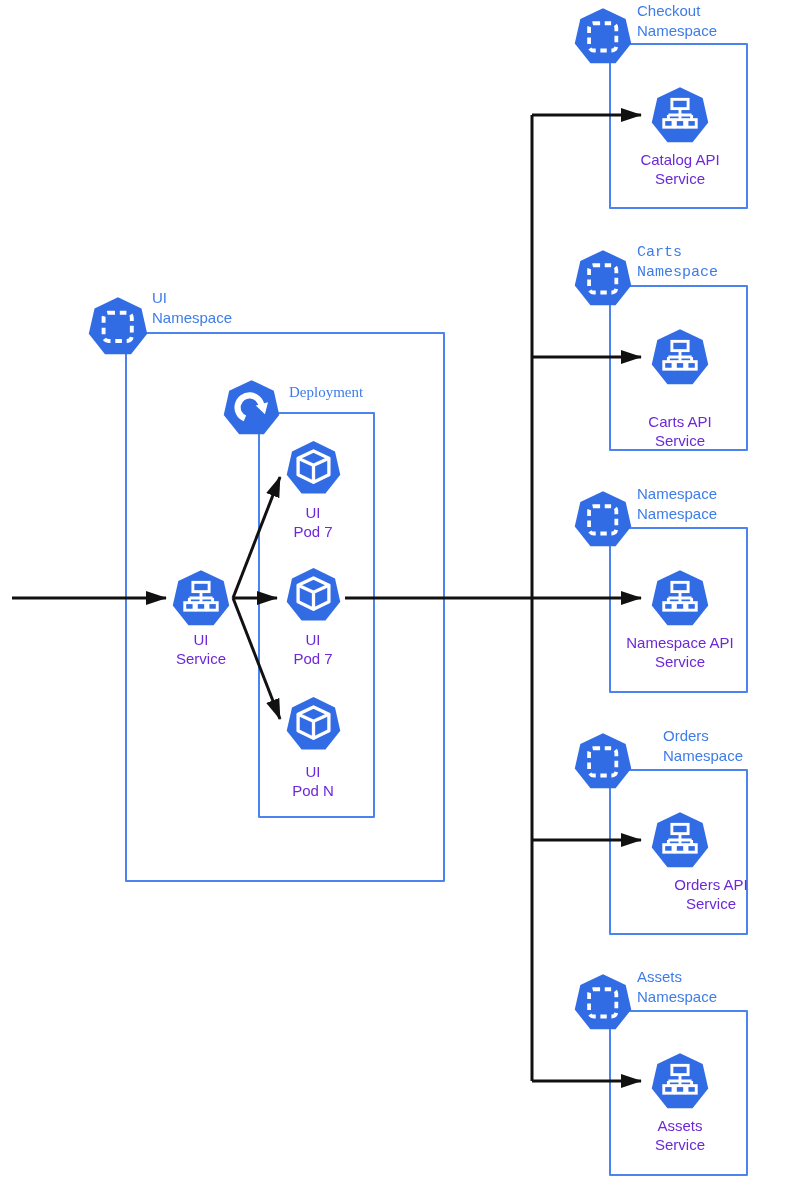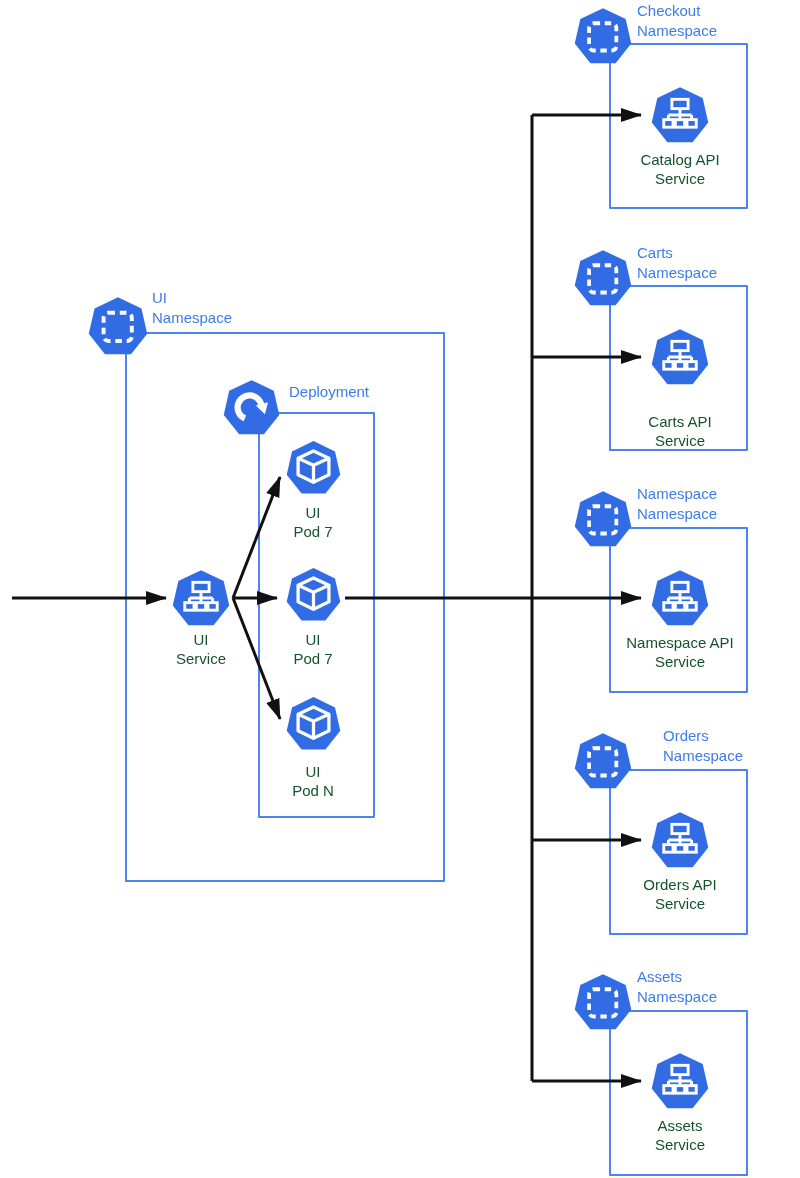--- a/index.html
+++ b/index.html
@@ -9,21 +9,21 @@
   }
   .connectors{position:absolute;left:0;top:0;z-index:2;}
   .ns-box{
     position:absolute;border:2px solid #4C84EF;background:transparent;
     box-sizing:border-box;z-index:1;border-radius:1px;
   }
   .icon{position:absolute;z-index:3;line-height:0;}
   .icon svg{display:block;}
   .io-label{
     position:absolute;z-index:4;width:130px;text-align:center;
-    color:#14532d;font-size:15px;line-height:19px;white-space:pre-line;
+    color:#6d28d9;font-size:15px;line-height:19px;white-space:pre-line;
   }
   .ns-label{
     position:absolute;z-index:4;color:#3E7CE8;font-size:15px;line-height:20px;
     font-weight:500;white-space:pre-line;text-align:left;
   }
 </style>
 </head>
 <body>
 
 <svg width="0" height="0" style="position:absolute">
@@ -98,21 +98,21 @@
         <use href="#glyph-ns"></use>
       </svg>
   </div>
   <div class="ns-label" style="left:152px;top:288px;"><span>UI</span><br><span>Namespace</span></div>
 
   <div class="icon" style="left:223px;top:379px;">
     <svg width="57" height="57" viewBox="0 0 100 100">
         <use href="#glyph-deploy"></use>
       </svg>
   </div>
-  <div class="ns-label" style="left:289px;top:382px;">Deployment</div>
+  <div class="ns-label" style="left:289px;top:382px;font-family:Liberation Serif, serif;">Deployment</div>
 
   <div class="icon" style="left:172px;top:569px;">
     <svg width="58" height="58" viewBox="0 0 100 100">
         <use href="#glyph-svc"></use>
       </svg>
   </div>
   <div class="io-label" style="left:136px;top:630px;"><span>UI</span><br><span>Service</span></div>
 
   <div class="icon" style="left:286px;top:440px;">
     <svg width="55" height="55" viewBox="0 0 100 100">
@@ -146,21 +146,21 @@
         <use href="#glyph-svc"></use>
       </svg>
   </div>
   <div class="io-label" style="left:615px;top:150px;"><span>Catalog API</span><br><span>Service</span></div>
 
   <div class="icon" style="left:574px;top:249px;">
     <svg width="58" height="58" viewBox="0 0 100 100">
         <use href="#glyph-ns"></use>
       </svg>
   </div>
-  <div class="ns-label" style="left:637px;top:243px;"><span>Carts</span><br><span>Namespace</span></div>
+  <div class="ns-label" style="left:637px;top:243px;font-family:Liberation Mono, monospace;"><span>Carts</span><br><span>Namespace</span></div>
   <div class="icon" style="left:651px;top:328px;">
     <svg width="58" height="58" viewBox="0 0 100 100">
         <use href="#glyph-svc"></use>
       </svg>
   </div>
   <div class="io-label" style="left:615px;top:412px;"><span>Carts API</span><br><span>Service</span></div>
 
   <div class="icon" style="left:574px;top:490px;">
     <svg width="58" height="58" viewBox="0 0 100 100">
         <use href="#glyph-ns"></use>
@@ -178,21 +178,21 @@
     <svg width="58" height="58" viewBox="0 0 100 100">
         <use href="#glyph-ns"></use>
       </svg>
   </div>
   <div class="ns-label" style="left:663px;top:726px;"><span>Orders</span><br><span>Namespace</span></div>
   <div class="icon" style="left:651px;top:811px;">
     <svg width="58" height="58" viewBox="0 0 100 100">
         <use href="#glyph-svc"></use>
       </svg>
   </div>
-  <div class="io-label" style="left:615px;top:875px;"><span>Orders API</span><br><span>Service</span></div>
+  <div class="io-label" style="left:646px;top:875px;"><span>Orders API</span><br><span>Service</span></div>
 
   <div class="icon" style="left:574px;top:973px;">
     <svg width="58" height="58" viewBox="0 0 100 100">
         <use href="#glyph-ns"></use>
       </svg>
   </div>
   <div class="ns-label" style="left:637px;top:967px;"><span>Assets</span><br><span>Namespace</span></div>
   <div class="icon" style="left:651px;top:1052px;">
     <svg width="58" height="58" viewBox="0 0 100 100">
         <use href="#glyph-svc"></use>

